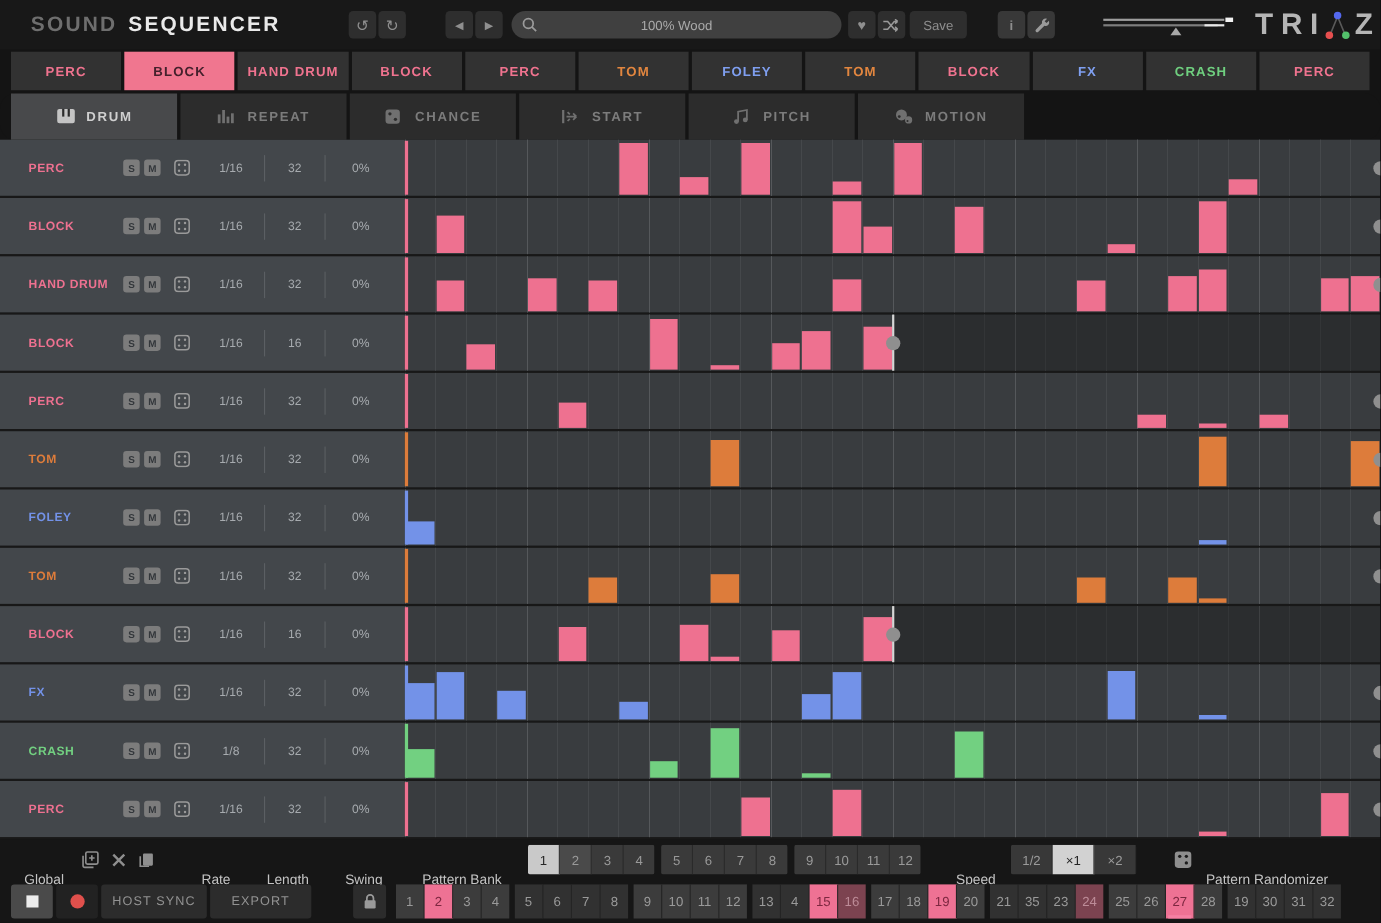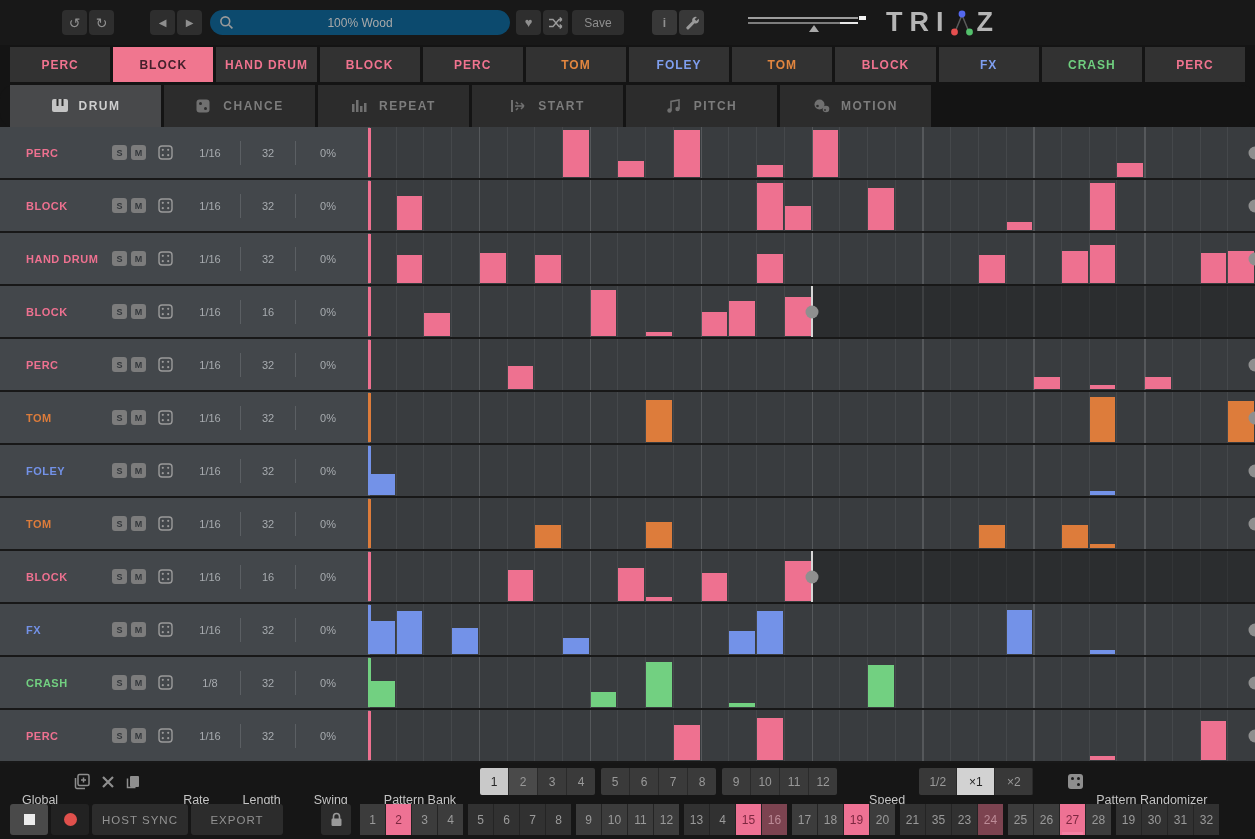--- a/index.html
+++ b/index.html
@@ -9,21 +9,21 @@
   
   .topbar{height:45px;background:#181818;display:flex;align-items:center;}
   .brand{margin-left:28px;font-size:19px;font-weight:bold;letter-spacing:2px;white-space:nowrap;}
   .brand .dim{color:#6e6e6e;margin-right:10px;}
   .brand .lit{color:#eaeaea;}
   .tb-btn{height:25px;min-width:25px;background:#2e2e2e;border:none;border-radius:4px;color:#8f8f8f;
           display:flex;align-items:center;justify-content:center;font-size:14px;padding:0;cursor:pointer;}
   .pair{display:flex;gap:2px;}
   .hist{margin-left:62px;}
   .nav{margin-left:36px;}
-  .search{position:relative;margin-left:8px;width:300px;height:25px;background:#0c4a6e;border-radius:13px;
+  .search{position:relative;margin-left:8px;width:300px;height:25px;background:#404040;border-radius:13px;
           display:flex;align-items:center;justify-content:center;color:#a9a9a9;font-size:12px;}
   .search svg{position:absolute;left:9px;top:5px;}
   .heart{margin-left:6px;font-size:13px;}
   .shuf{margin-left:2px;}
   .save{margin-left:4px;width:52px;font-size:12px;}
   .info{margin-left:28px;background:#383838;font-weight:bold;font-size:12px;}
   .wrench{margin-left:2px;background:#383838;}
   .outslider{position:relative;width:118px;height:20px;margin-left:44px;}
   .outslider .l1{position:absolute;left:0;right:8px;top:4px;height:2px;background:#9d9d9d;}
   .outslider .l2{position:absolute;left:0;right:14px;top:9px;height:2px;background:#7d7d7d;}
@@ -114,20 +114,23 @@
   .step-btn.active{background:#ee7294 !important;color:#7d2740;}
   .step-btn.muted{background:#7c4350 !important;color:#bd8c98;}
   .step-btn.current::after{content:"";position:absolute;left:2px;right:2px;bottom:0;height:3px;background:#f580a3;}
 </style>
 </head>
 <body>
 
 <div class="app">
 
   <header class="topbar">
+    <div class="brand">
+      <span class="dim">SOUND</span><span class="lit">SEQUENCER</span>
+    </div>
     <div class="pair hist">
       <button class="tb-btn">
           <span>↺</span>
         </button>
       <button class="tb-btn">
           <span>↻</span>
         </button>
     </div>
     <div class="pair nav">
       <button class="tb-btn">
@@ -225,34 +228,34 @@
       <div class="mode-tab selected">
         <svg width="18" height="16" viewBox="0 0 18 16">
           <rect x="1" y="1" width="16" height="13" rx="2" fill="#c4c4c4"></rect>
           <rect x="5.5" y="1" width="2" height="7" fill="#2c2c2c"></rect>
           <rect x="10.5" y="1" width="2" height="7" fill="#2c2c2c"></rect>
         </svg>
         <span>DRUM</span>
       </div>
       <div class="mode-tab">
         <svg width="18" height="16" viewBox="0 0 18 16">
-          <rect x="1.5" y="1.5" width="13" height="13" rx="3" fill="#707070"></rect>
-          <circle cx="5.5" cy="5.5" r="1.5" fill="#2c2c2c"></circle>
-          <circle cx="10.5" cy="10.5" r="1.5" fill="#2c2c2c"></circle>
-        </svg>
-        <span>CHANCE</span>
-      </div>
-      <div class="mode-tab">
-        <svg width="18" height="16" viewBox="0 0 18 16">
           <rect x="1" y="6" width="2.5" height="8" fill="#707070"></rect>
           <rect x="5" y="2" width="2.5" height="12" fill="#707070"></rect>
           <rect x="9" y="8" width="2.5" height="6" fill="#707070"></rect>
           <rect x="13" y="5" width="2.5" height="9" fill="#707070"></rect>
         </svg>
         <span>REPEAT</span>
+      </div>
+      <div class="mode-tab">
+        <svg width="18" height="16" viewBox="0 0 18 16">
+          <rect x="1.5" y="1.5" width="13" height="13" rx="3" fill="#707070"></rect>
+          <circle cx="5.5" cy="5.5" r="1.5" fill="#2c2c2c"></circle>
+          <circle cx="10.5" cy="10.5" r="1.5" fill="#2c2c2c"></circle>
+        </svg>
+        <span>CHANCE</span>
       </div>
       <div class="mode-tab">
         <svg width="18" height="16" viewBox="0 0 18 16">
           <rect x="1" y="2" width="2" height="12" fill="#707070"></rect>
           <path d="M5 8 h9 M14 8 l-3-3 M14 8 l-3 3 M6 4 l2 2 M6 12 l2-2" stroke="#707070" stroke-width="1.6" fill="none"></path>
         </svg>
         <span>START</span>
       </div>
       <div class="mode-tab">
         <svg width="18" height="16" viewBox="0 0 18 16">

